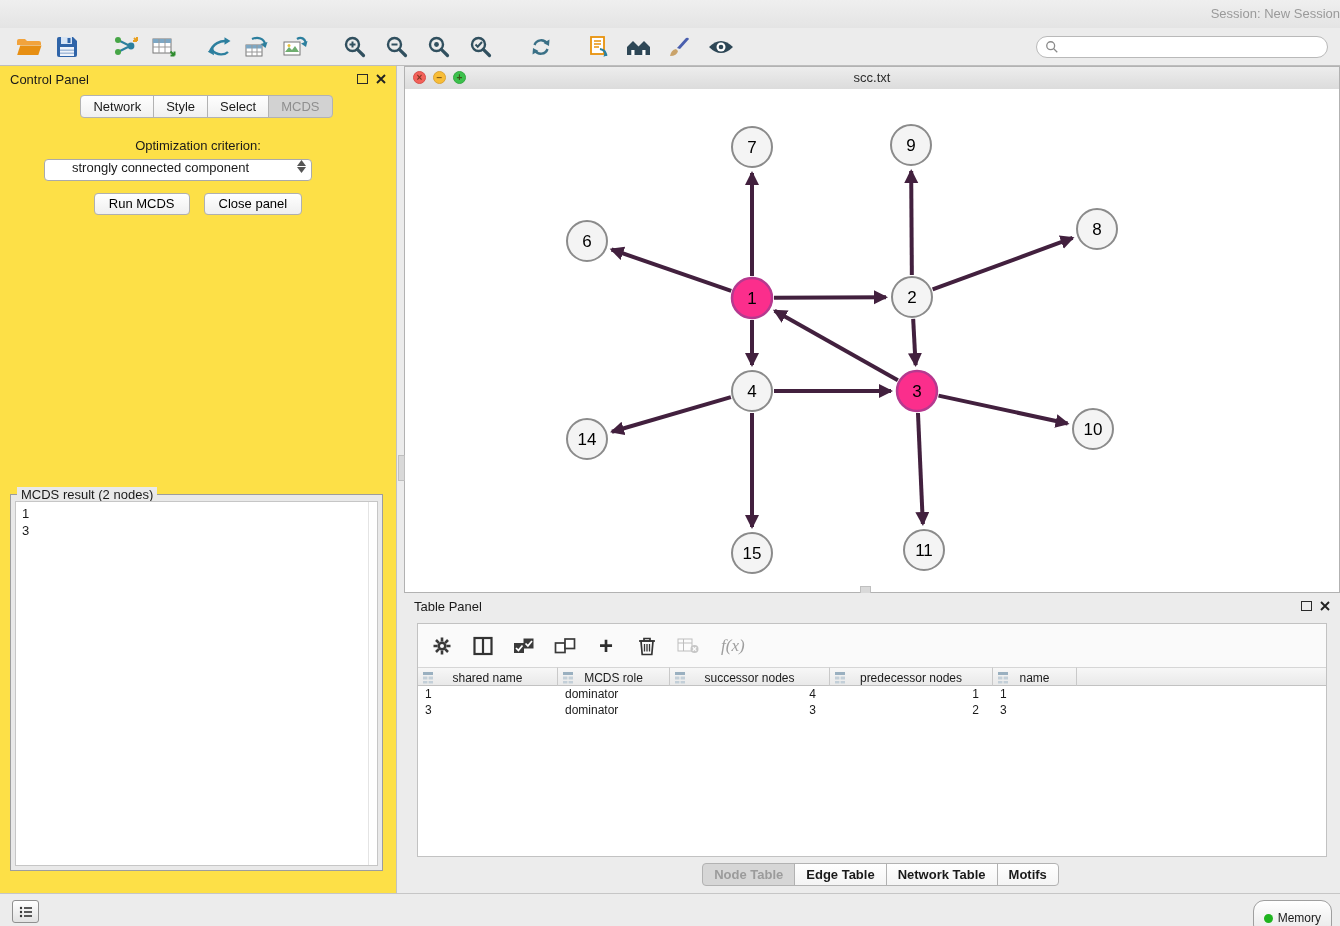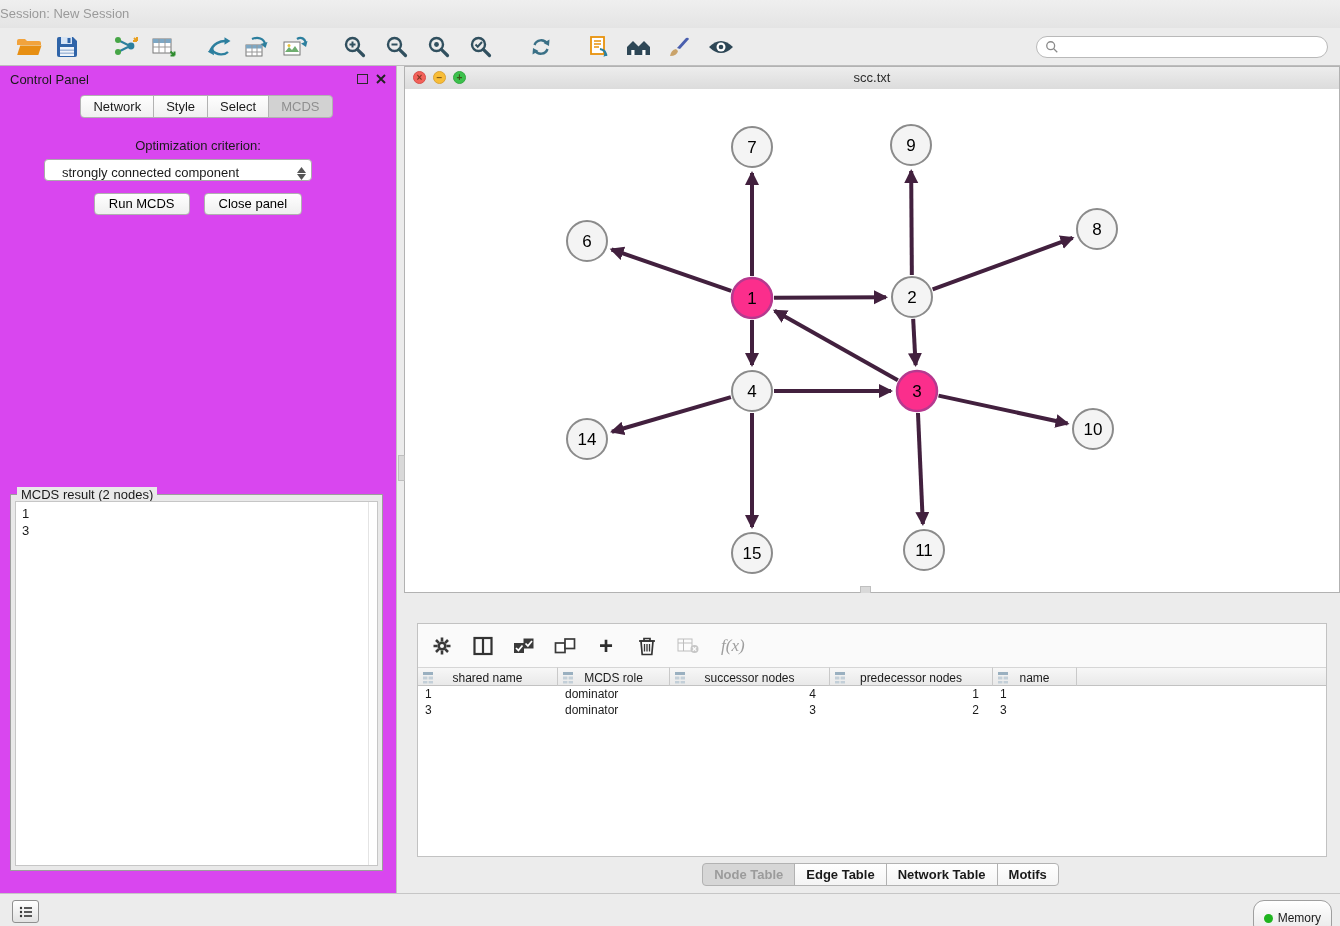--- a/index.html
+++ b/index.html
@@ -1,43 +1,43 @@
 <!DOCTYPE html>
 <html><head>
 <meta charset="utf-8">
 <style>
   html,body{margin:0;padding:0}
   body{width:1340px;height:926px;position:relative;overflow:hidden;background:#ececec;
        font-family:"Liberation Sans",sans-serif;color:#1a1a1a;-webkit-font-smoothing:antialiased}
 
   
   .titlebar{position:absolute;top:0;left:0;right:0;height:28px;background:linear-gradient(#efefef,#e4e4e4);
-            text-align:left;line-height:28px;font-size:13px;color:#9a9a9a}
+            text-align:right;line-height:28px;font-size:13px;color:#9a9a9a}
   .toolbar{position:absolute;top:28px;left:0;right:0;height:37px;background:#ececec;
            border-bottom:1px solid #bdbdbd;display:flex;align-items:center;padding:0 8px}
   .tbicon{width:30px;height:30px;display:flex;align-items:center;justify-content:center;flex:0 0 auto}
   .searchwrap{margin-left:auto;margin-right:4px;width:292px;height:22px;background:#fff;border:1px solid #b9b9b9;
               border-radius:12px;display:flex;align-items:center;padding:0 8px;box-sizing:border-box}
   .searchwrap input{border:none;outline:none;flex:1;font-size:13px;font-family:"Liberation Sans",sans-serif;background:transparent;margin-left:5px}
 
   
-  .control-panel{position:absolute;left:0;top:66px;width:397px;height:827px;background:#d946ef;
+  .control-panel{position:absolute;left:0;top:66px;width:397px;height:827px;background:#fde047;
                  border-right:1px solid #c2c2c2;box-sizing:border-box}
   .panel-header{height:26px;display:flex;align-items:center;padding:0 10px;font-size:13px}
   .panel-header .hdr-icons{margin-left:auto;display:flex;align-items:center;gap:8px}
   .float-glyph{width:9px;height:8px;border:1.6px solid #2a2a2a;display:inline-block}
   .seg-tabs{display:flex;justify-content:center;margin-top:3px}
   .seg-tab{border:1px solid #b2b2b2;background:linear-gradient(#fefefe,#f0f0f0);padding:3px 12px;font-size:13px;
            margin-left:-1px;position:relative;z-index:1;cursor:default}
   .seg-tab:first-child{border-radius:4px 0 0 4px;margin-left:17px}
   .seg-tab:last-child{border-radius:0 4px 4px 0}
   .seg-tab.selected{background:#d2d2d2;color:#8f8f8f;z-index:0}
   .opt-label{position:absolute;top:72px;left:0;right:0;text-align:center;font-size:13px}
   .dropdown{position:absolute;top:93px;left:44px;width:268px;height:22px;background:#fff;border:1px solid #aaa;
-            border-radius:4px;display:flex;align-items:flex-end;font-size:13px;box-sizing:border-box;padding-left:17px}
+            border-radius:4px;display:flex;align-items:flex-start;font-size:13px;box-sizing:border-box;padding-left:27px}
   .dropdown .stepper{margin-left:auto;margin-right:5px;display:flex;flex-direction:column;gap:1px}
   .btn-row{position:absolute;top:127px;left:0;right:0;display:flex;justify-content:center;gap:14px}
   .pushbtn{height:22px;border:1px solid #b0b0b0;border-radius:4px;background:linear-gradient(#ffffff,#efefef);
            font-size:13px;padding:0 14px;line-height:20px;cursor:default}
   .result-box{position:absolute;left:10px;right:13px;top:428px;bottom:22px;border:1px solid #9d9d9d;background:#e9e9e9}
   .result-legend{position:absolute;top:-8px;left:6px;background:#e9e9e9;padding:0 4px;font-size:13px}
   .result-inner{position:absolute;left:4px;right:4px;top:6px;bottom:4px;background:#fff;border:1px solid #c6c6c6;
                 font-size:13px;padding:3px 6px;line-height:17px;box-sizing:border-box}
   .result-scroll{position:absolute;top:0;bottom:0;right:8px;width:1px;background:#e4e4e4}
 
@@ -354,20 +354,31 @@
           <text x="519" y="467" text-anchor="middle" font-size="17" fill="#000" font-family="Liberation Sans, sans-serif">11</text>
         </g>
       </svg>
   </div>
 </div>
 
 <div class="v-grip"></div>
 <div class="h-grip"></div>
 
 <div class="table-panel">
+  <div class="panel-header">
+    <span>Table Panel</span>
+    <span class="hdr-icons">
+      <span class="float-glyph"></span>
+      <span style="line-height:0">
+        <svg width="10" height="10" viewBox="0 0 10 10">
+            <path d="M1 1 L9 9 M9 1 L1 9" stroke="#222" stroke-width="1.9"></path>
+          </svg>
+      </span>
+    </span>
+  </div>
 
   <div class="tp-container">
     <div class="tp-toolbar">
       <span class="ticon">
         <svg width="20" height="20" viewBox="0 0 20 20">
             <g stroke="#3a3a3a" stroke-width="2.6">
               <path d="M10 1.5 v4 M10 14.5 v4 M1.5 10 h4 M14.5 10 h4 M4 4 l2.8 2.8 M13.2 13.2 l2.8 2.8 M16 4 l-2.8 2.8 M6.8 13.2 L4 16"></path>
             </g>
             <circle cx="10" cy="10" r="4.6" fill="#3a3a3a"></circle>
             <circle cx="10" cy="10" r="2" fill="#fafafa"></circle>

